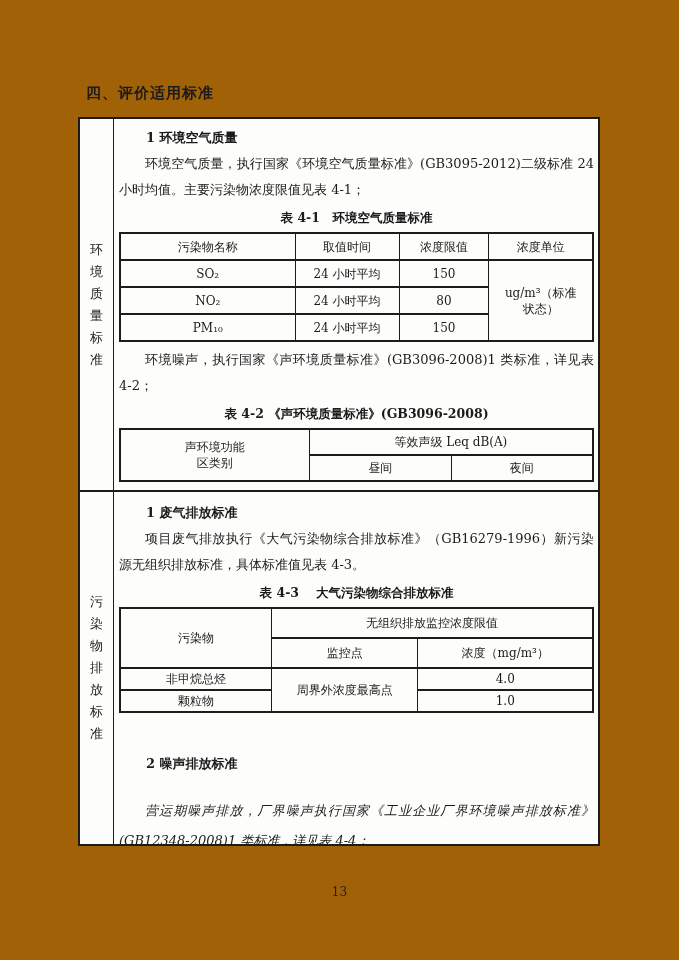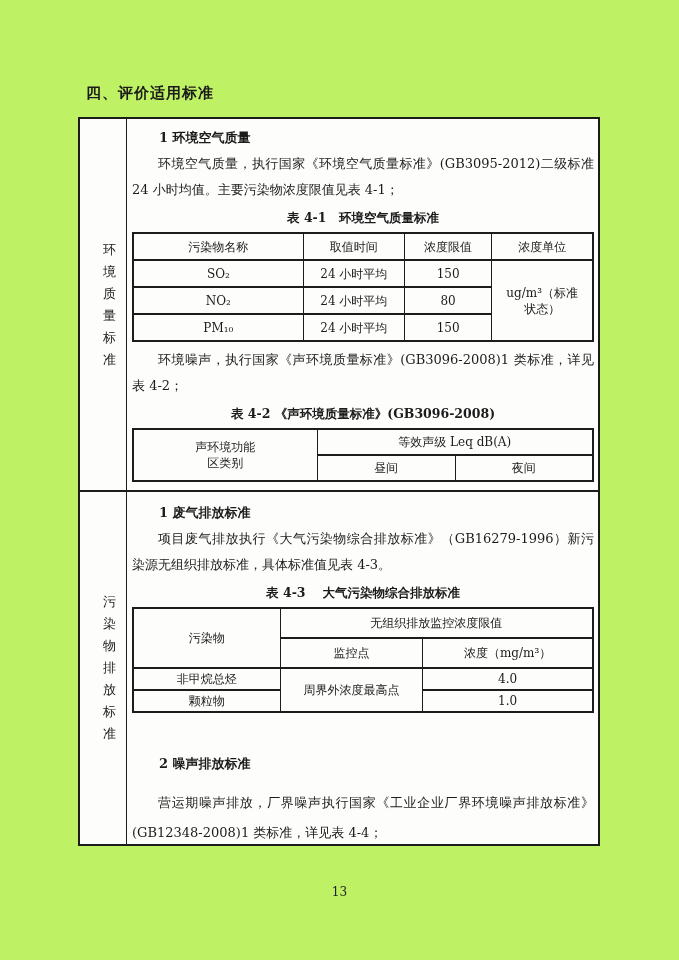--- a/index.html
+++ b/index.html
@@ -1,48 +1,48 @@
 <!DOCTYPE html>
 <html lang="zh"><head>
 <meta charset="utf-8">
 <style>
   html,body{margin:0;padding:0;background:#ffffff;}
   .page{
-    width:679px;height:960px;position:relative;background:#bef264;
+    width:679px;height:960px;position:relative;background:#a16207;
     font-family:"DejaVu Serif","Liberation Serif",serif;color:#1b1b1b;
     box-sizing:border-box;overflow:hidden;
   }
   .doc-title{
     position:absolute;left:86px;top:84px;margin:0;
     font-size:15px;font-weight:700;letter-spacing:1px;
   }
   .outer{
     position:absolute;left:78px;top:117px;width:522px;
     border:2px solid #1c1c1c;box-sizing:border-box;background:#fdfdfc;
   }
   .outer-row{display:flex;}
   .outer-row.first{border-bottom:2px solid #1c1c1c;height:371px;}
   .outer-row.second{height:352px;}
   .side-cell{
     flex:0 0 33px;width:33px;border-right:1px solid #1c1c1c;
-    display:flex;align-items:center;justify-content:center;padding-left:13px;
+    display:flex;align-items:center;justify-content:center;
   }
   .side-text{
     width:15px;font-size:13px;line-height:22px;text-align:center;
     word-break:break-all;letter-spacing:0;
   }
   .content-cell{flex:1;padding:0 4px 0 5px;overflow:hidden;min-width:0;}
   .sec-heading{
     margin:10px 0 0 27px;font-size:13px;font-weight:700;line-height:17px;
   }
   .para{
     margin:5px 0 0 0;font-size:13px;line-height:26px;
     text-indent:2em;text-align:justify;
   }
-  .para.wide{line-height:30px;margin-top:16px;}
+  .para.wide{line-height:30px;margin-top:24px;font-style:italic;}
   .tbl-caption{
     margin:7px 0 5px 0;text-align:center;font-size:12.5px;font-weight:700;
   }
   table.data{
     width:100%;border-collapse:collapse;font-size:12px;table-layout:fixed;
     border:2px solid #1c1c1c;
   }
   table.data th,table.data td{
     border:1px solid #1c1c1c;border-top-width:2px;border-bottom-width:2px;
     text-align:center;vertical-align:middle;font-weight:normal;

